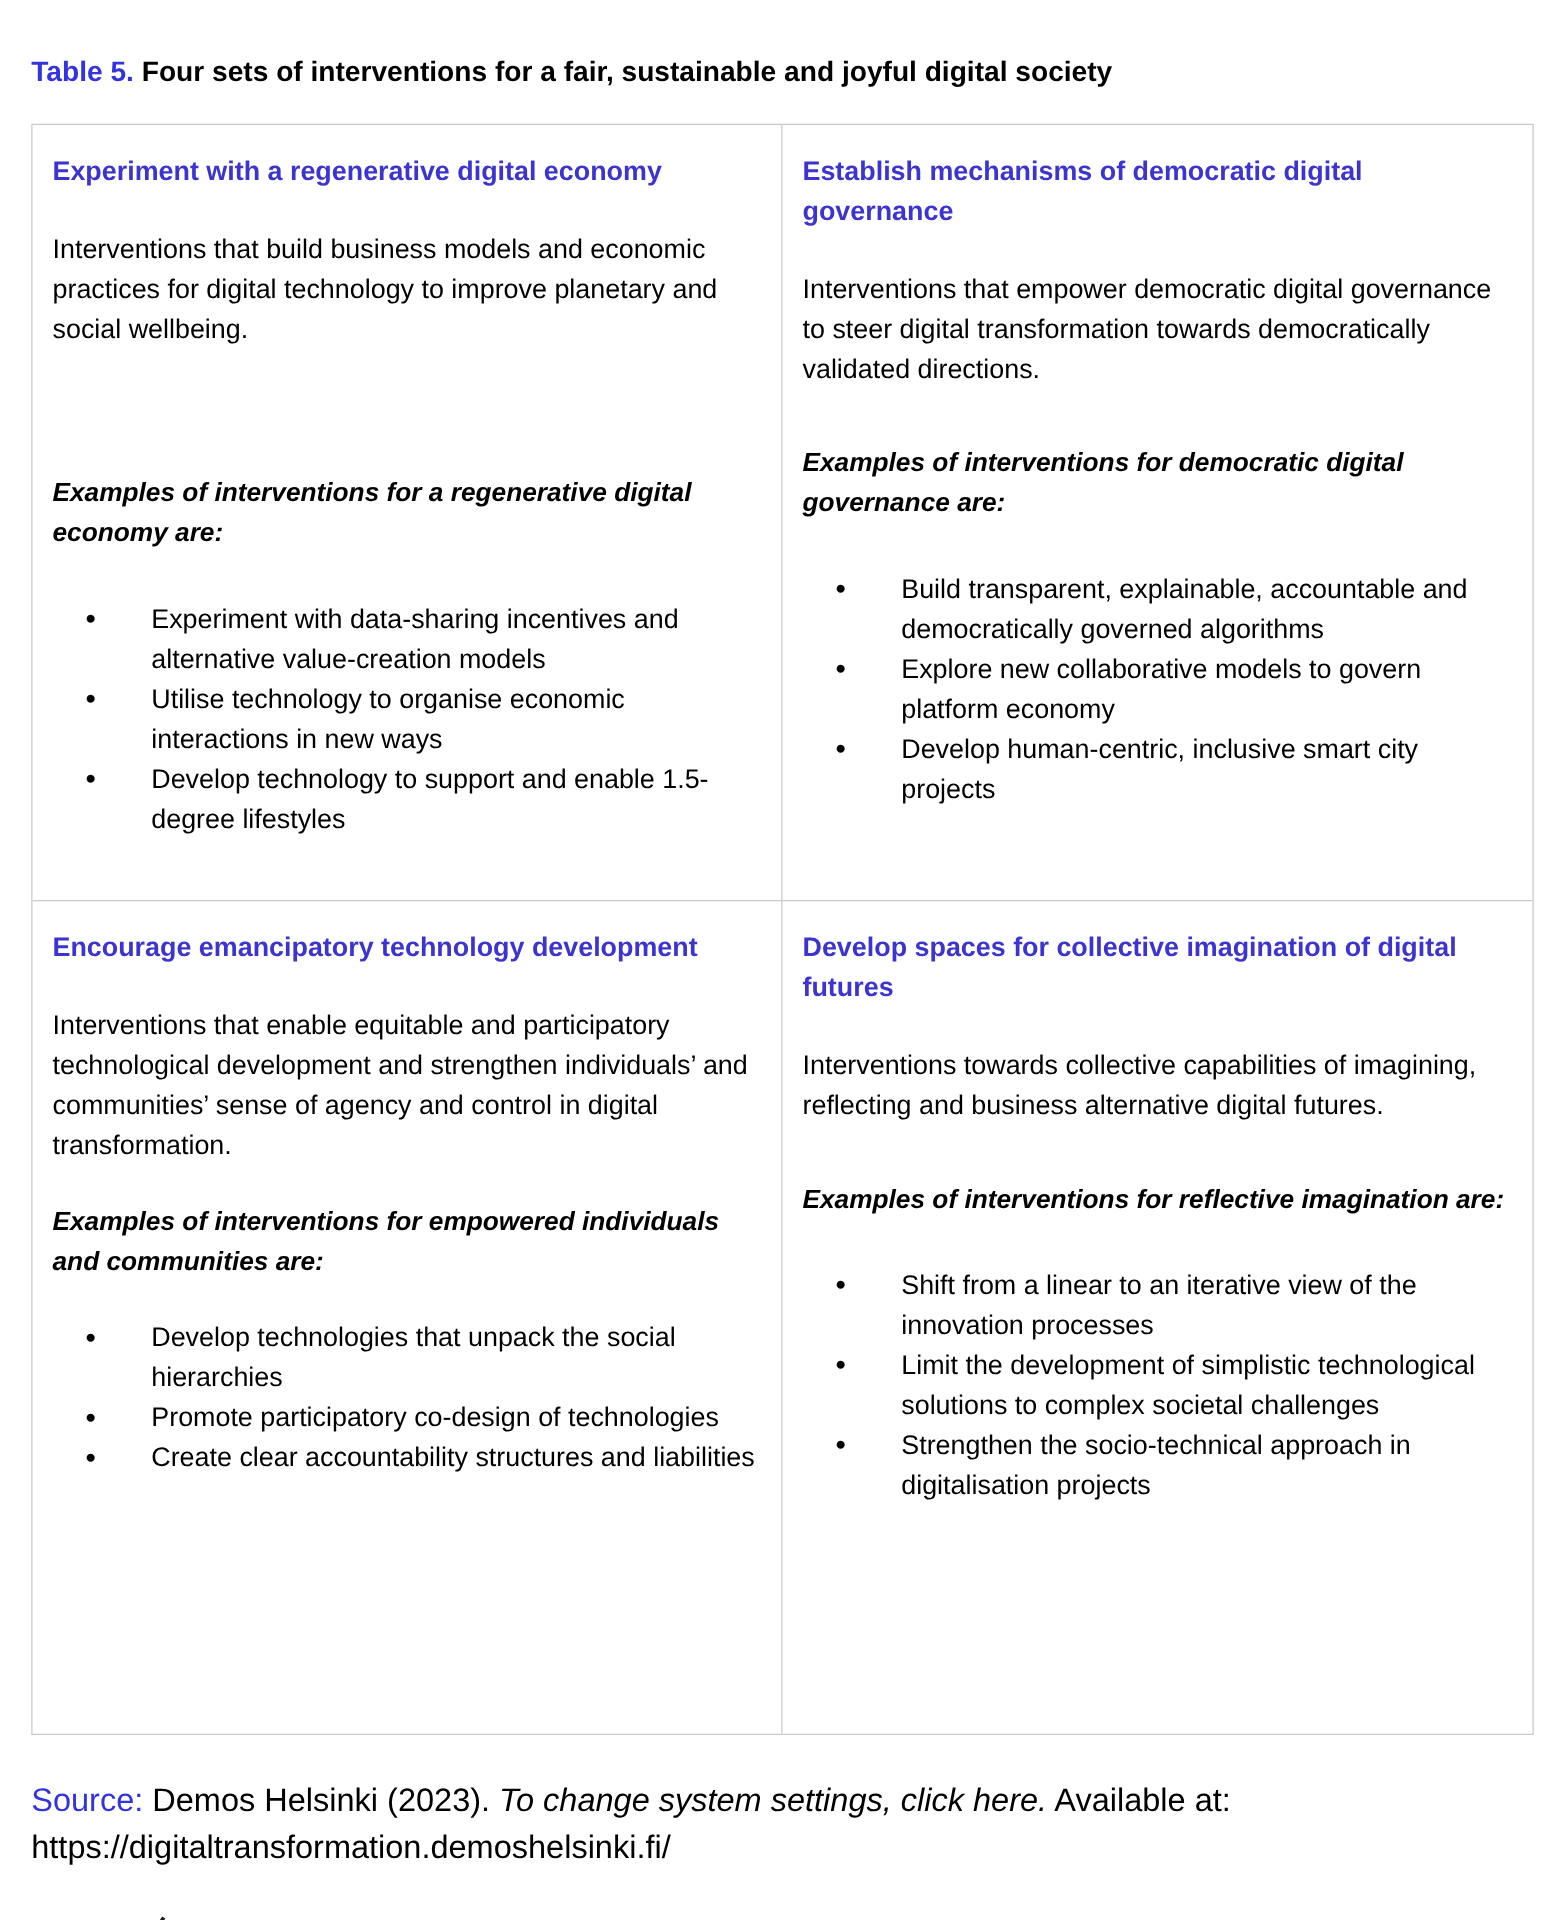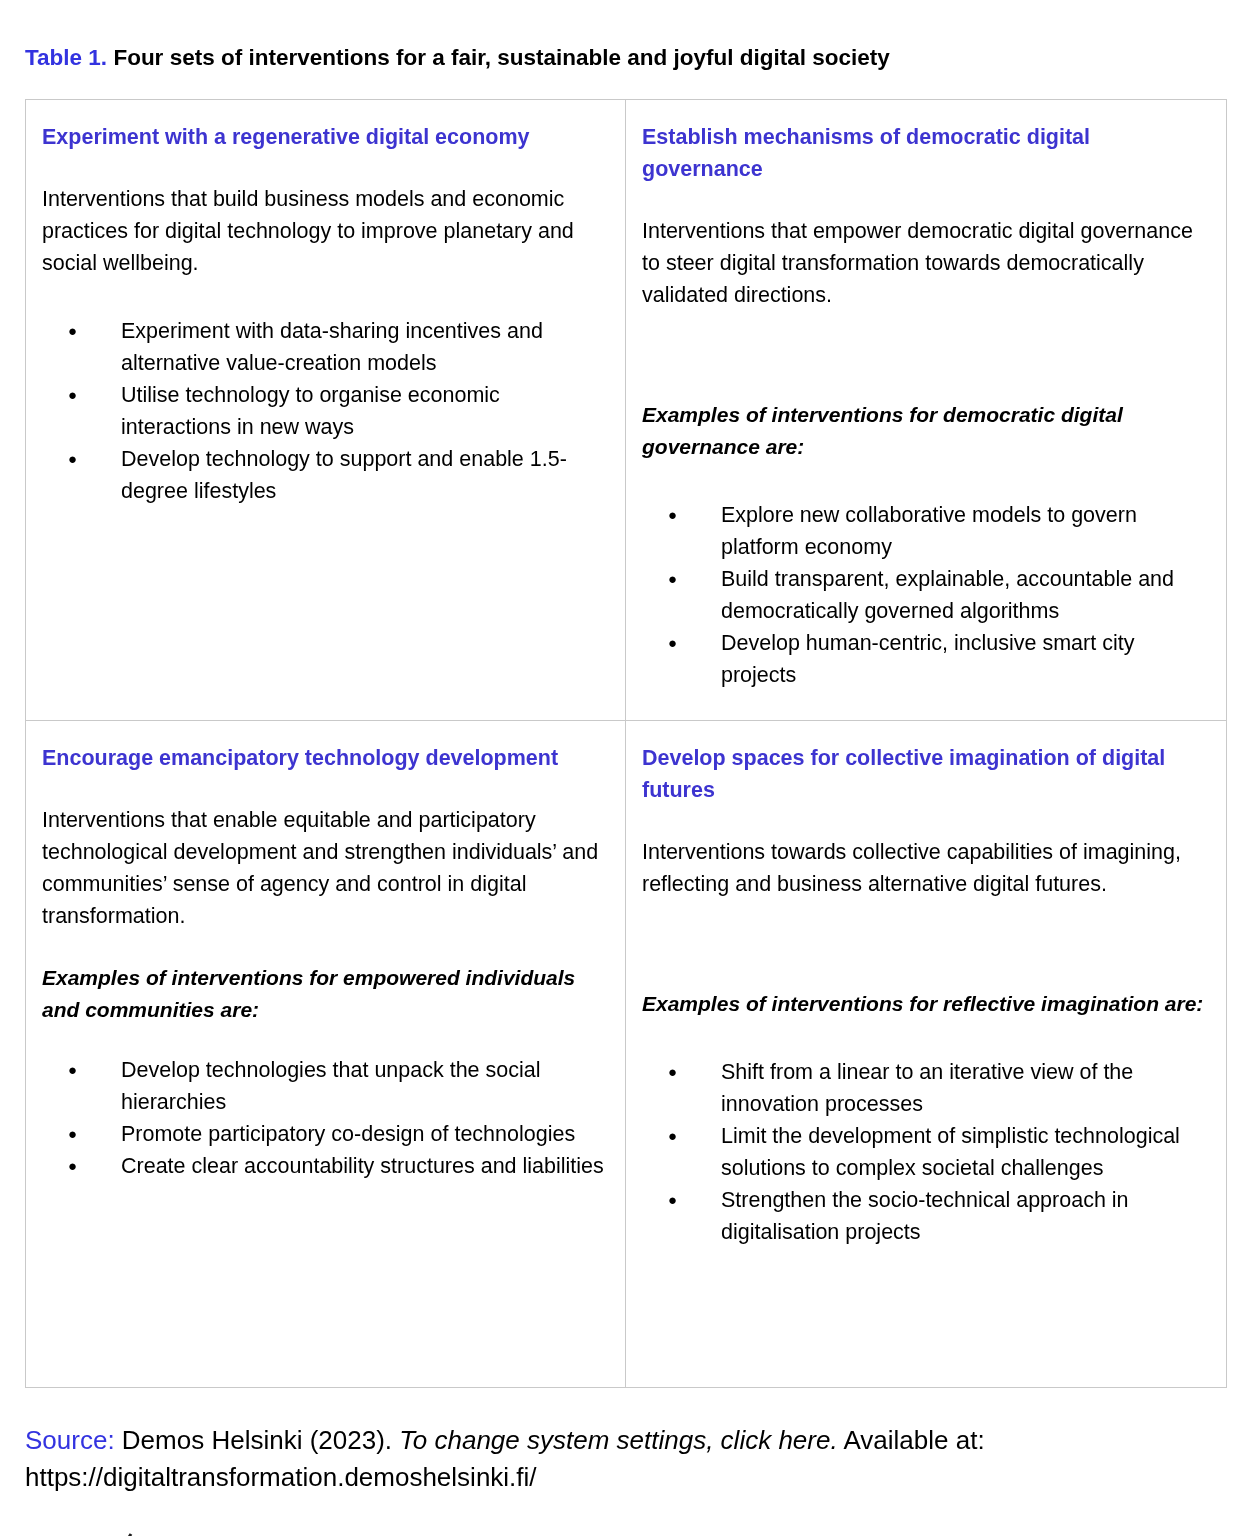--- a/index.html
+++ b/index.html
@@ -51,21 +51,21 @@
   }
   .cell-desc{
     margin-top:30px;
   }
   .cell-examples{
     font-weight:bold;
     font-style:italic;
     font-size:21px;
   }
   .gap-xl{margin-top:100px;}
-  .gap-lg{margin-top:88px;}
+  .gap-lg{margin-top:44px;}
   .gap-sm{margin-top:30px;}
 
   ul.bullets{
     list-style:none;
     margin-top:36px;
   }
   ul.bullets.tight{margin-top:28px;}
   ul.bullets li{
     position:relative;
     padding-left:79px;
@@ -101,42 +101,43 @@
   .logo-slash{
     margin-left:2px;
     margin-bottom:1px;
   }
 </style>
 </head>
 <body>
 
 <div class="page">
 
-  <h1 class="doc-title"><span class="title-label">Table 1.</span>
+  <h1 class="doc-title"><span class="title-label">Table 5.</span>
     <span class="title-text">Four sets of interventions for a fair, sustainable and joyful digital society</span></h1>
 
   <div class="grid-table">
 
     <div class="cell c-left r1">
       <h2 class="cell-heading">Experiment with a regenerative digital economy</h2>
       <p class="cell-desc">Interventions that build business models and economic practices for digital technology to improve planetary and social wellbeing.</p>
+      <p class="cell-examples gap-xl">Examples of interventions for a regenerative digital economy are:</p>
       <ul class="bullets">
         <li>Experiment with data-sharing incentives and alternative value-creation models</li>
         <li>Utilise technology to organise economic interactions in new ways</li>
         <li>Develop technology to support and enable 1.5-degree lifestyles</li>
       </ul>
     </div>
 
     <div class="cell r1">
       <h2 class="cell-heading">Establish mechanisms of democratic digital governance</h2>
       <p class="cell-desc">Interventions that empower democratic digital governance to steer digital transformation towards democratically validated directions.</p>
       <p class="cell-examples gap-lg">Examples of interventions for democratic digital governance are:</p>
       <ul class="bullets">
+        <li>Build transparent, explainable, accountable and democratically governed algorithms</li>
         <li>Explore new collaborative models to govern platform economy</li>
-        <li>Build transparent, explainable, accountable and democratically governed algorithms</li>
         <li>Develop human-centric, inclusive smart city projects</li>
       </ul>
     </div>
 
     <div class="cell c-left r2">
       <h2 class="cell-heading">Encourage emancipatory technology development</h2>
       <p class="cell-desc">Interventions that enable equitable and participatory technological development and strengthen individuals’ and communities’ sense of agency and control in digital transformation.</p>
       <p class="cell-examples gap-sm">Examples of interventions for empowered individuals and communities are:</p>
       <ul class="bullets tight">
         <li>Develop technologies that unpack the social hierarchies</li>

